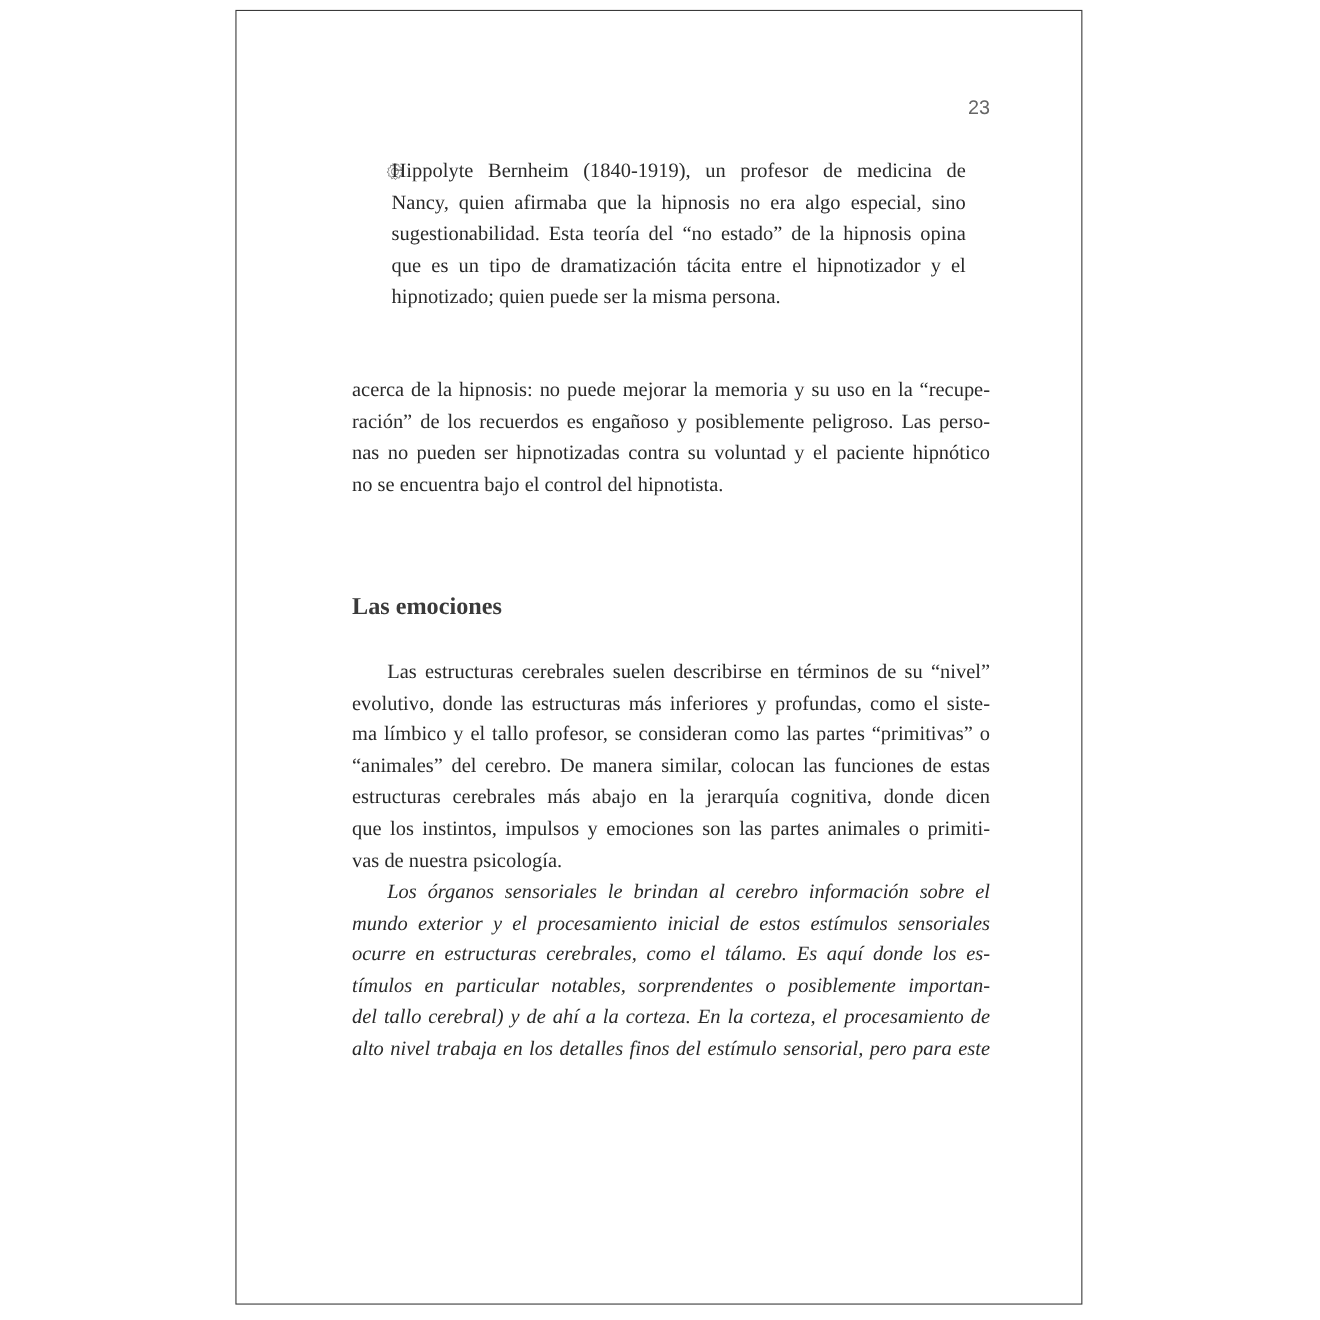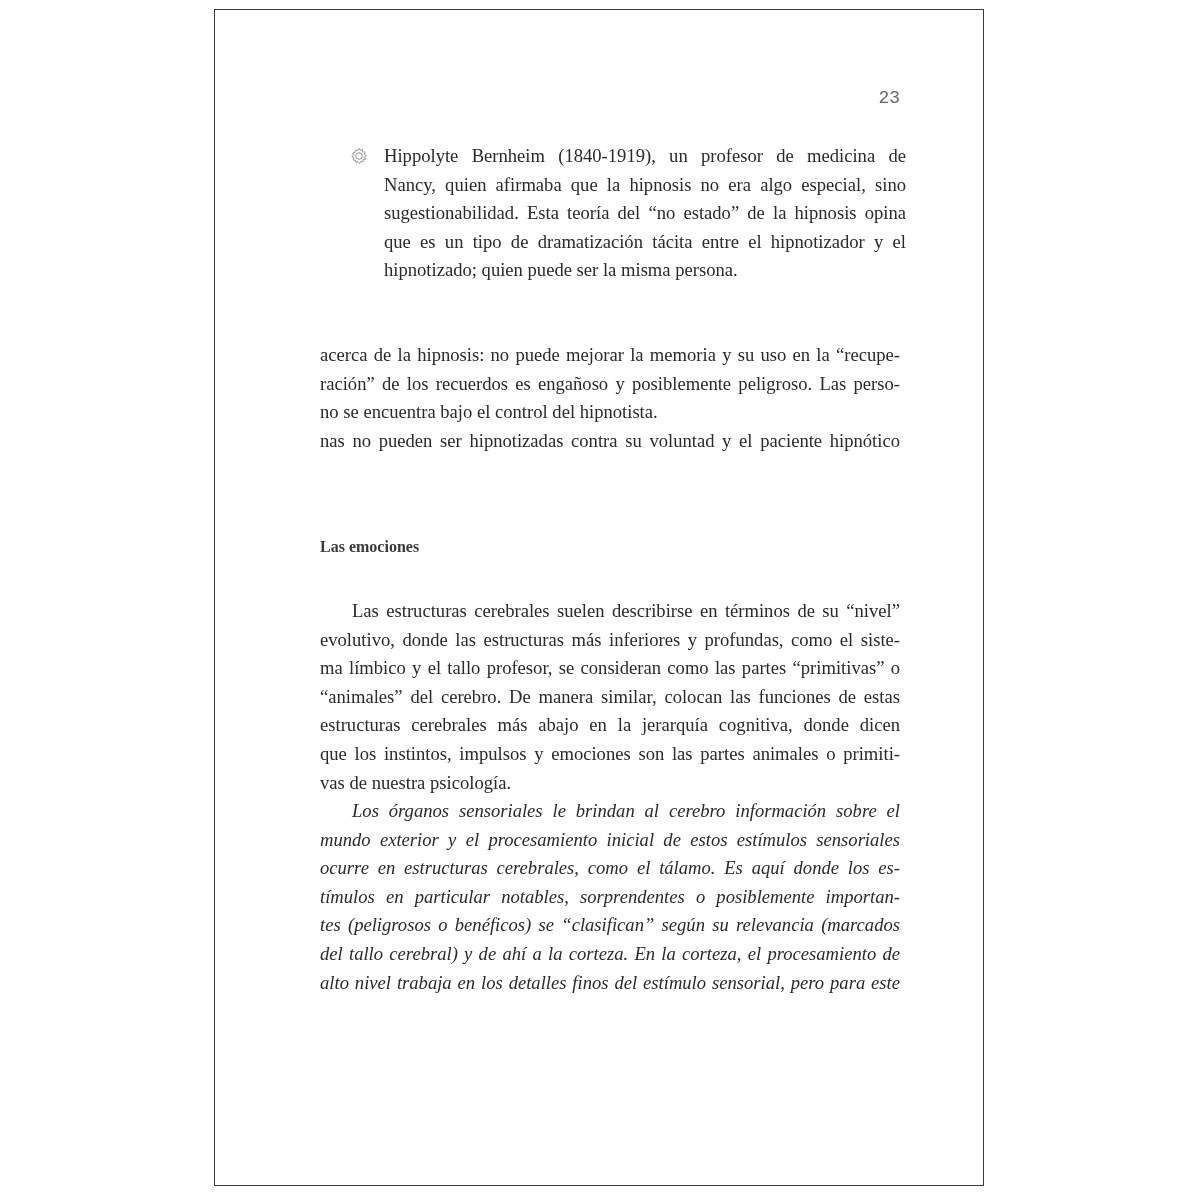--- a/index.html
+++ b/index.html
@@ -9,52 +9,52 @@
       left: 214px; top: 9px;
       width: 770px; height: 1177px;
       border: 1.5px solid #3a3a3a;
       box-sizing: border-box;
       background: #fff;
     }
     .page-number {
       position: absolute;
       left: 860px; top: 88px;
       width: 40px; text-align: right;
-      font-family: Liberation Mono, monospace;
+      font-family: Liberation Sans, sans-serif;
       font-size: 18px; color: #666;
     }
     .text-block {
       position: absolute;
       font-family: "Liberation Serif", serif;
       font-size: 18.6px;
       line-height: 28.6px;
       color: #2a2a2a;
       text-align: justify;
     }
     .text-block .line {
       display: block;
       white-space: nowrap;
       text-align: justify;
       text-align-last: justify;
       height: 28.6px;
     }
     .text-block .line.last { text-align-last: left; }
-    .bullet-block { left: 384px; top: 142px; width: 522px; }
+    .bullet-block { left: 356px; top: 142px; width: 522px; }
     .bullet-icon {
       position: absolute;
       left: 350px; top: 147px;
       width: 18px; height: 18px;
     }
     .para1 { left: 320px; top: 341px; width: 580px; }
     .heading {
       position: absolute;
       left: 320px; top: 538px;
       font-family: "Liberation Serif", serif;
       font-weight: bold;
-      font-size: 16px;
+      font-size: 22px;
       color: #3a3a3a;
     }
     .para2 { left: 320px; top: 597px; width: 580px; }
     .para3 { left: 320px; top: 797px; width: 580px; font-style: italic; }
   </style>
 </head>
 <body>
 
 <div class="page"></div>
 
@@ -71,37 +71,36 @@
   <span class="line">Hippolyte Bernheim (1840-1919), un profesor de medicina de</span>
   <span class="line">Nancy, quien afirmaba que la hipnosis no era algo especial, sino</span>
   <span class="line">sugestionabilidad. Esta teoría del “no estado” de la hipnosis opina</span>
   <span class="line">que es un tipo de dramatización tácita entre el hipnotizador y el</span>
   <span class="line last">hipnotizado; quien puede ser la misma persona.</span>
 </div>
 
 <div class="text-block para1">
   <span class="line">acerca de la hipnosis: no puede mejorar la memoria y su uso en la “recupe-</span>
   <span class="line">ración” de los recuerdos es engañoso y posiblemente peligroso. Las perso-</span>
+  <span class="line">nas no pueden ser hipnotizadas contra su voluntad y el paciente hipnótico</span>
   <span class="line last">no se encuentra bajo el control del hipnotista.</span>
-  <span class="line">nas no pueden ser hipnotizadas contra su voluntad y el paciente hipnótico</span>
 </div>
 
 <div class="heading">Las emociones</div>
 
 <div class="text-block para2">
   <span class="line" style="padding-left:32px">Las estructuras cerebrales suelen describirse en términos de su “nivel”</span>
   <span class="line">evolutivo, donde las estructuras más inferiores y profundas, como el siste-</span>
   <span class="line">ma límbico y el tallo profesor, se consideran como las partes “primitivas” o</span>
   <span class="line">“animales” del cerebro. De manera similar, colocan las funciones de estas</span>
   <span class="line">estructuras cerebrales más abajo en la jerarquía cognitiva, donde dicen</span>
   <span class="line">que los instintos, impulsos y emociones son las partes animales o primiti-</span>
   <span class="line last">vas de nuestra psicología.</span>
 </div>
 
 <div class="text-block para3">
   <span class="line" style="padding-left:32px">Los órganos sensoriales le brindan al cerebro información sobre el</span>
   <span class="line">mundo exterior y el procesamiento inicial de estos estímulos sensoriales</span>
   <span class="line">ocurre en estructuras cerebrales, como el tálamo. Es aquí donde los es-</span>
   <span class="line">tímulos en particular notables, sorprendentes o posiblemente importan-</span>
-  <span class="line">tes (peligrosos o benéficos) se “clasifican” según su relevancia (marcados</span>
   <span class="line">del tallo cerebral) y de ahí a la corteza. En la corteza, el procesamiento de</span>
   <span class="line">alto nivel trabaja en los detalles finos del estímulo sensorial, pero para este</span>
 </div>
 
 </body></html>

